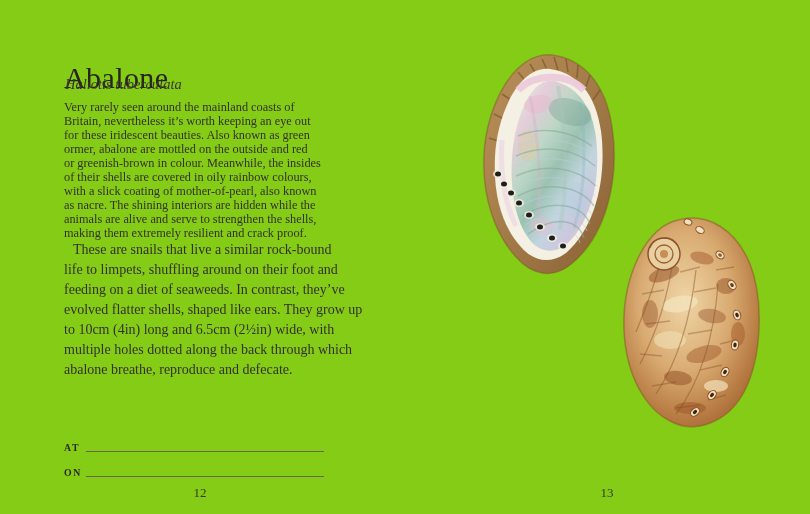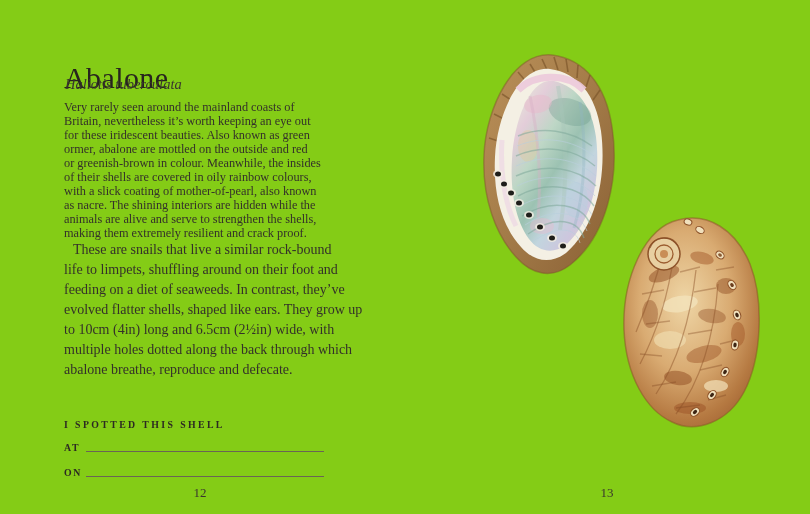--- a/index.html
+++ b/index.html
@@ -78,21 +78,20 @@
 making them extremely resilient and crack proof.</div>
   <div class="para2">These are snails that live a similar rock-bound
 life to limpets, shuffling around on their foot and
 feeding on a diet of seaweeds. In contrast, they’ve
 evolved flatter shells, shaped like ears. They grow up
 to 10cm (4in) long and 6.5cm (2½in) wide, with
 multiple holes dotted along the back through which
 abalone breathe, reproduce and defecate.</div>
 
 
-  <div class="spotted-heading">I SPOTTED THIS SHELL</div>
 
   <div class="fill-row row-on">
     <span class="lbl">ON</span>
     <div class="rule"></div>
   </div>
   <div class="fill-row row-at">
     <span class="lbl">AT</span>
     <div class="rule"></div>
   </div>
 

